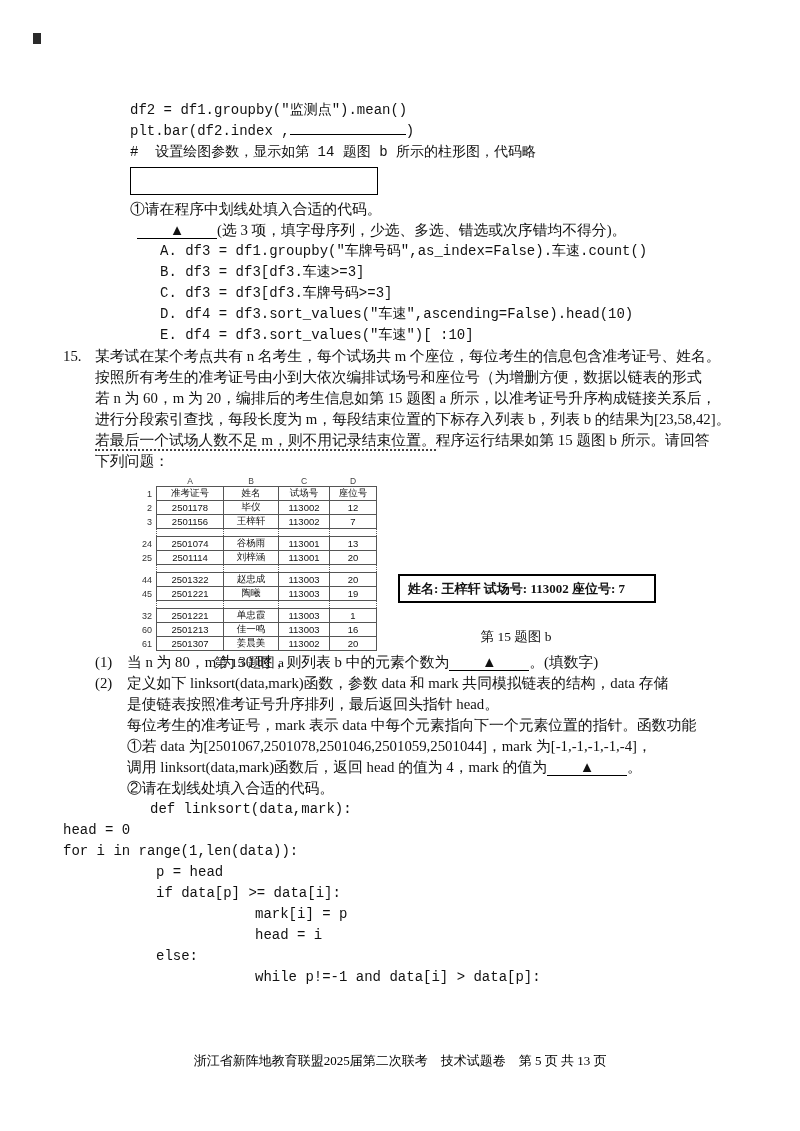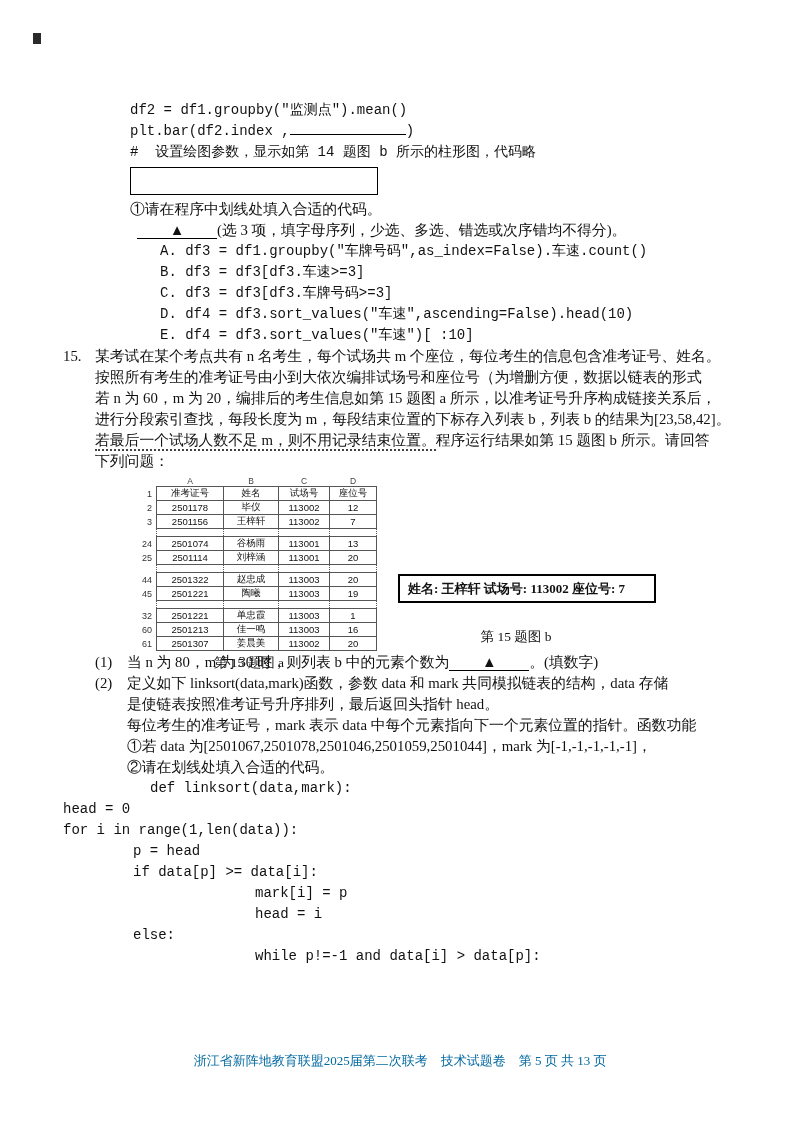--- a/index.html
+++ b/index.html
@@ -15,21 +15,21 @@
   .content{position:absolute;left:63px;top:100px;right:55px;}
   .line{font-size:14.8px;line-height:21px;white-space:pre-wrap;}
   .mono{font-family:"Liberation Mono","DejaVu Sans Mono",monospace;font-size:14px;}
   .x130{margin-left:67px}
   .x137{margin-left:74px}
   .x160{margin-left:97px}
   .x95{margin-left:32px}
   .x127{margin-left:64px}
   .ci1{margin-left:87px}
   .ci2{}
-  .ci3{margin-left:70px}
+  .ci3{margin-left:93px}
   .ci4{margin-left:192px}
   .qnum{display:inline-block;width:32px;}
   .subnum{display:inline-block;width:32px;}
   .blank{display:inline-block;min-width:80px;text-align:center;border-bottom:1.3px solid #000;font-weight:700;line-height:15px;}
   .blank-wide{display:inline-block;width:116px;border-bottom:1.3px solid #000;height:13px;}
   .answer-box{width:246px;height:26px;border:1.3px solid #000;margin:4px 0 4px 67px;}
   .dots{border-bottom:2px dotted #444;padding-bottom:1px;text-align:right;}
 
   .figure-area{position:relative;margin-left:67px;margin-top:4px;height:176px;}
   .fig-table{border-collapse:collapse;font-family:"Liberation Sans",sans-serif;font-size:9.5px;color:#111;}
@@ -39,21 +39,21 @@
   .fig-table td.col-name{width:50px}
   .fig-table td.col-room{width:46px}
   .fig-table td.col-seat{width:42px}
   .fig-table tr.letters td{border:none;height:9px;font-size:8.5px;color:#444;}
   .fig-table tr.gap td{height:7px;border-style:dotted;}
   .fig-table tr.gap td.idx{border:none;}
   .caption{width:238px;text-align:center;font-size:13.5px;margin-top:3px;}
   .caption-b{position:absolute;left:260px;top:152px;width:252px;margin-top:0;}
   .result-box{position:absolute;left:268px;top:98px;width:238px;border:2px solid #000;padding:3px 8px;font-size:13px;font-weight:700;line-height:19px;}
 
-  .footer{position:absolute;left:0;width:100%;top:1052px;text-align:center;font-size:13px;color:#0369a1;}
+  .footer{position:absolute;left:0;width:100%;top:1052px;text-align:center;font-size:13px;color:#000000;}
   .corner-mark{position:absolute;left:33px;top:33px;width:8px;height:11px;background:#2a2a2a;}
 </style>
 </head>
 <body>
 
 <div class="page">
   <div class="corner-mark"></div>
 
   <div class="content">
 
@@ -208,21 +208,22 @@
         <div>姓名: 王梓轩 试场号: 113002 座位号: 7</div>
       </div>
       <div class="caption caption-b">第 15 题图 b</div>
     </div>
 
     <div class="line x95"><span class="subnum">(1)</span><span>当 n 为 80，m 为 30 时，则列表 b 中的元素个数为</span><span class="blank"><span>▲</span></span><span>。(填数字)</span></div>
 
     <div class="line x95"><span class="subnum">(2)</span><span>定义如下 linksort(data,mark)函数，参数 data 和 mark 共同模拟链表的结构，data 存储</span></div>
     <div class="line x127">是使链表按照准考证号升序排列，最后返回头指针 head。</div>
     <div class="line x127">每位考生的准考证号，mark 表示 data 中每个元素指向下一个元素位置的指针。函数功能</div>
-    <div class="line x127">①若 data 为[2501067,2501078,2501046,2501059,2501044]，mark 为[-1,-1,-1,-1,-1]，</div>
+    <div class="line x127">①若 data 为[2501067,2501078,2501046,2501059,2501044]，mark 为[-1,-1,-1,-1,-4]，</div>
+    <div class="line x127"><span>调用 linksort(data,mark)函数后，返回 head 的值为 4，mark 的值为</span><span class="blank"><span>▲</span></span><span>。</span></div>
     <div class="line x127">②请在划线处填入合适的代码。</div>
 
     <div class="line mono ci1">def linksort(data,mark):</div>
     <div class="line mono ci2">head = 0</div>
     <div class="line mono ci2">for i in range(1,len(data)):</div>
     <div class="line mono ci3">p = head</div>
     <div class="line mono ci3">if data[p] &gt;= data[i]:</div>
     <div class="line mono ci4">mark[i] = p</div>
     <div class="line mono ci4">head = i</div>
     <div class="line mono ci3">else:</div>

